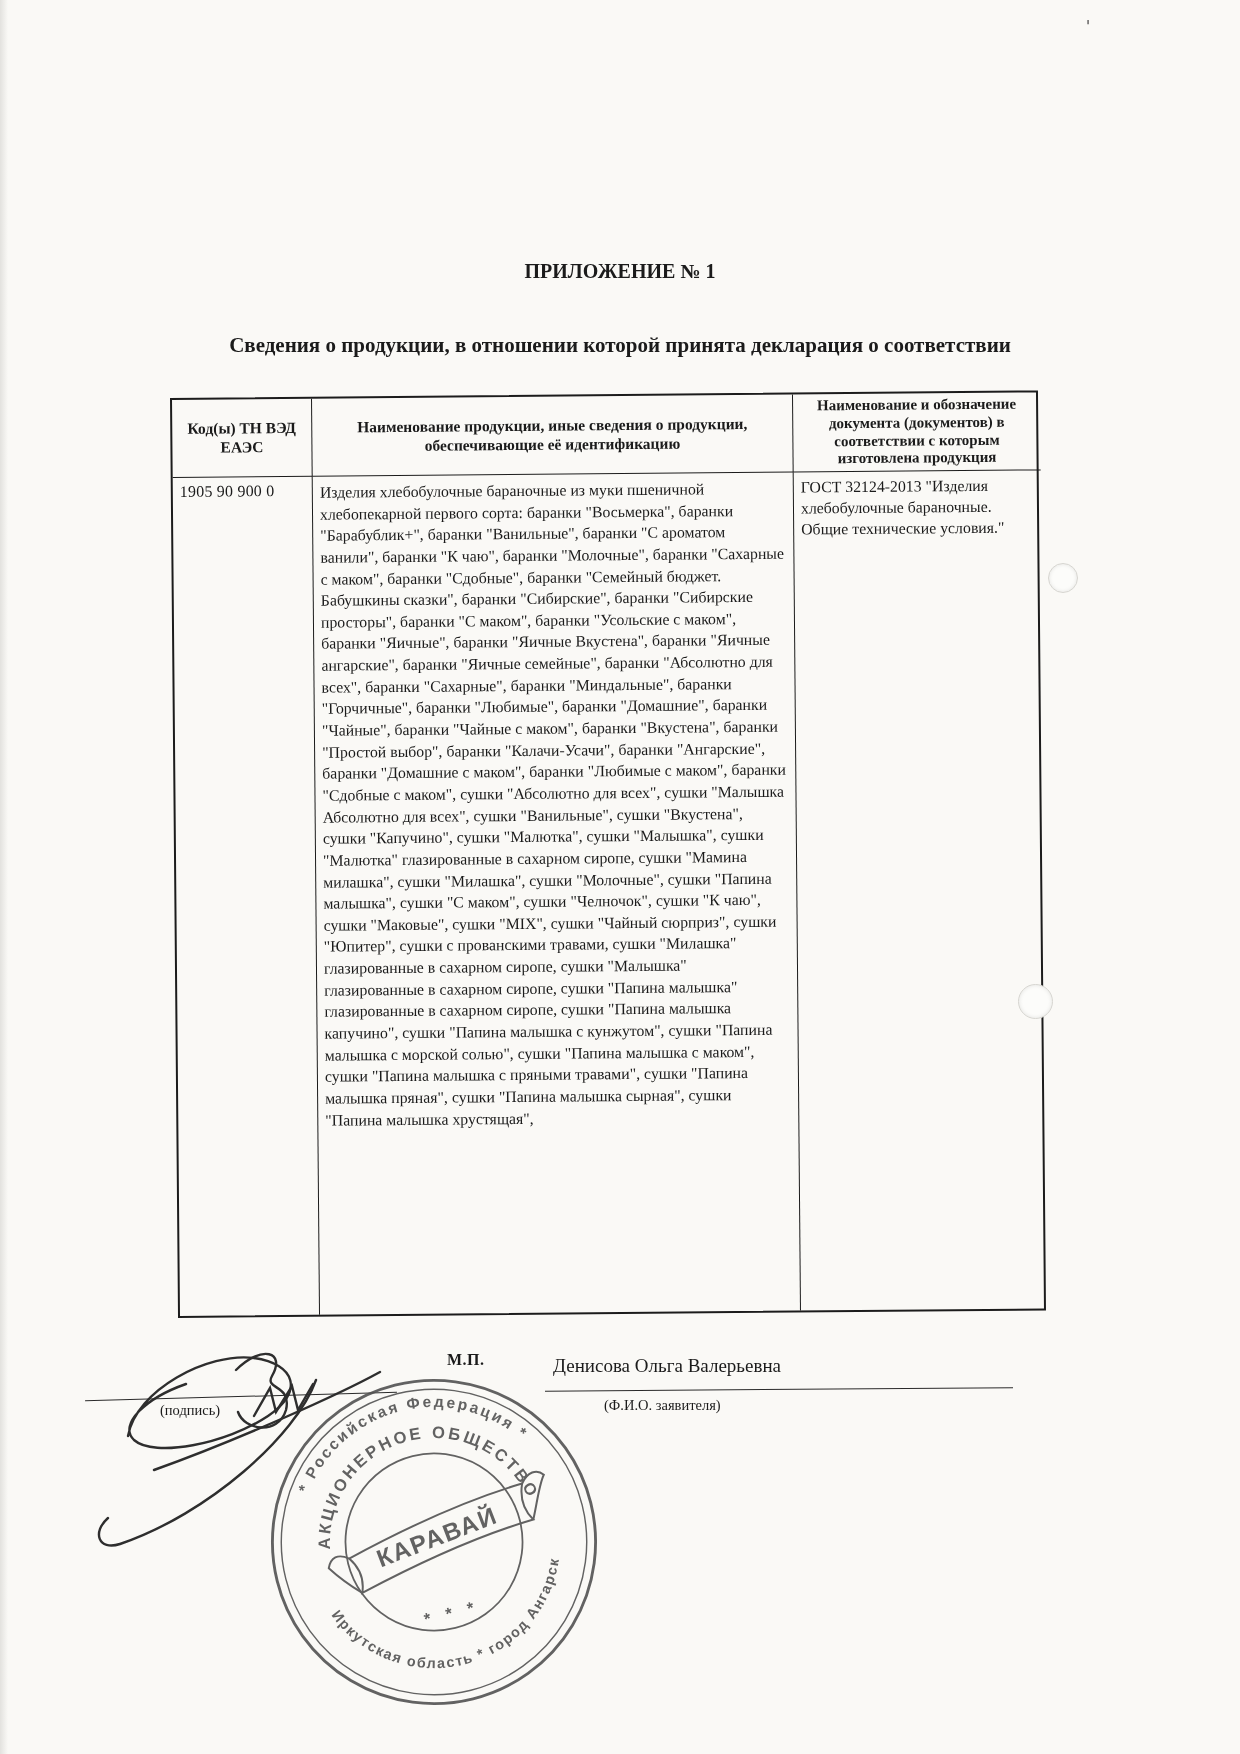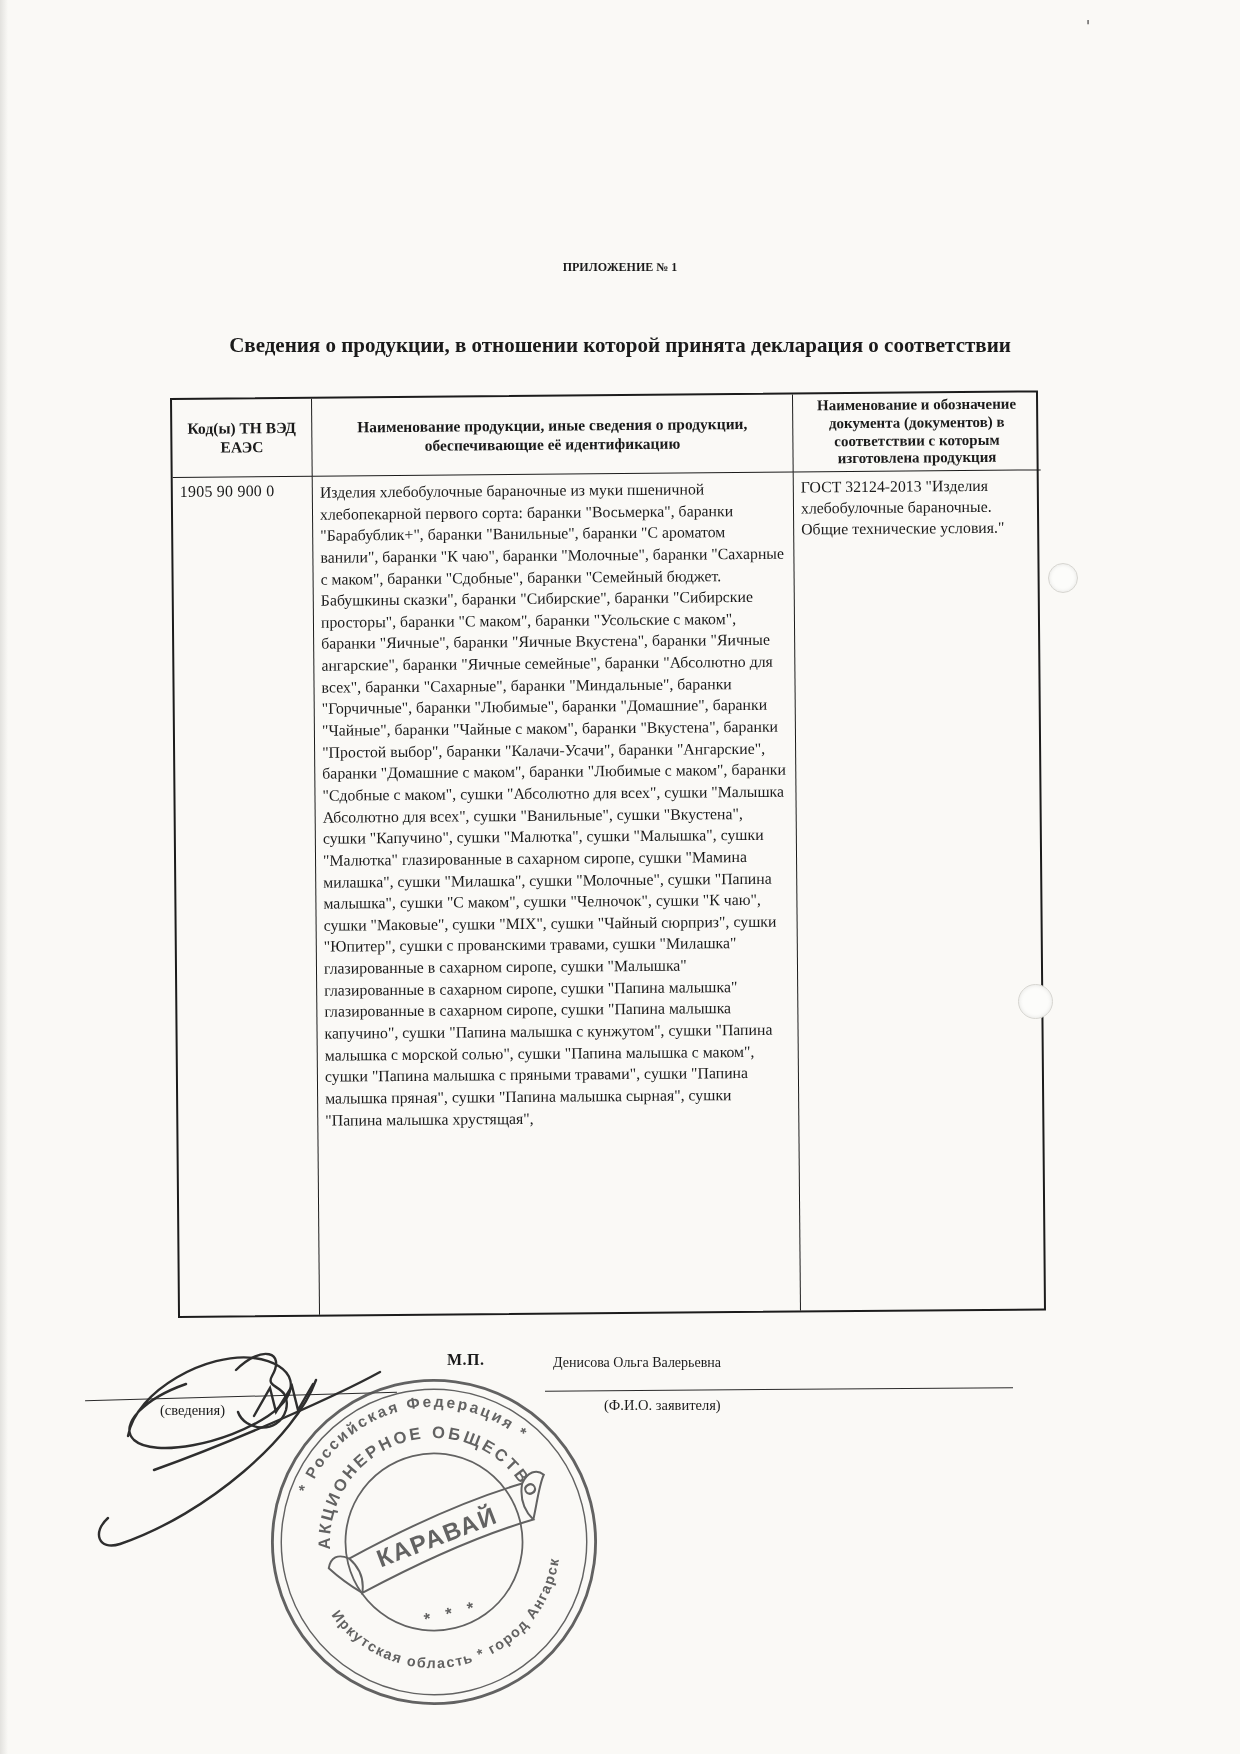--- a/index.html
+++ b/index.html
@@ -4,21 +4,21 @@
 <style>
   html,body { margin:0; padding:0; background:#e8e8e6; }
   .page {
     position:relative; width:1240px; height:1754px; margin:0 auto;
     background:#faf9f6; overflow:hidden;
     font-family:"Liberation Serif", serif; color:#1b1b1b;
   }
   
   .hdr { position:absolute; left:0; width:100%; text-align:center; font-weight:bold; }
   .title   { top:206px; font-size:22px; letter-spacing:.4px; }
-  .appendix{ top:260px; font-size:12px; }
+  .appendix{ top:260px; font-size:20px; }
   .decl    { top:289px; font-size:19.5px; }
   .subtitle{ top:333px; font-size:21px; }
   
   .table-wrap { position:absolute; left:170px; top:398px; width:868px;
                 transform:rotate(-0.5deg); transform-origin:0 0; }
   .tbl { display:grid; grid-template-columns:140px 481px 247px;
          border:2px solid #1c1c1c; background:transparent; }
   .cell { border-right:1.6px solid #1c1c1c; padding:3px 7px; box-sizing:border-box; }
   .cell.last { border-right:none; }
   .th { border-bottom:1.6px solid #1c1c1c; display:flex; align-items:center; justify-content:center;
@@ -28,21 +28,21 @@
   .td-code { font-size:16px; padding-top:5px; letter-spacing:.2px; }
   .td-product { font-size:15.8px; line-height:1.37; padding-top:5px; text-align:left; }
   .td-doc { font-size:15.8px; line-height:1.32; padding-top:5px; }
   
   .abs { position:absolute; }
   .sig-svg { left:58px; top:1318px; width:330px; height:245px; }
   .sig-line { left:85px; top:1396px; width:312px; height:0;
               border-top:1.6px solid #2a2a2a; transform:rotate(-1.6deg); }
   .sig-label { left:160px; top:1402px; font-size:14.5px; }
   .mp { left:447px; top:1351px; font-size:16px; font-weight:bold; letter-spacing:.5px; }
-  .applicant { left:553px; top:1355px; font-size:14px; }
+  .applicant { left:553px; top:1355px; font-size:19px; }
   .fio-line { left:545px; top:1389px; width:468px; height:0;
               border-top:1.4px solid #2a2a2a; transform:rotate(-0.4deg); }
   .fio-label { left:604px; top:1397px; font-size:14.5px; }
   
   .stamp-svg { left:268px; top:1372px; width:332px; height:340px; opacity:.88; }
   .stamp-svg text { font-family:"Liberation Sans", sans-serif; }
   
   .hole { border-radius:50%; background:#fcfcfa; border:1.5px solid #d6d5d0;
           box-shadow:inset 0 0 4px rgba(0,0,0,.10); }
   .hole-1 { left:1048px; top:563px; width:28px; height:28px; }
@@ -72,21 +72,21 @@
   </div>
 
   <svg class="abs sig-svg" viewBox="0 0 330 245" fill="none" stroke="#2e2e2e" stroke-width="2.4" stroke-linecap="round">
     <path d="M 70,118 C 78,72 150,34 196,40 C 238,46 246,74 210,98 C 168,126 96,140 76,122 C 60,106 88,80 128,66"></path>
     <path d="M 178,52 C 204,26 228,34 214,58 C 206,72 234,66 228,92 C 220,118 186,112 180,94"></path>
     <path d="M 196,98 L 212,70 L 218,94 L 234,68 L 240,92 L 255,66"></path>
     <path d="M 258,62 C 238,118 150,196 62,226 C 40,233 34,214 50,200"></path>
     <path d="M 96,152 C 180,122 282,76 322,54"></path>
   </svg>
   <div class="abs sig-line"></div>
-  <div class="abs sig-label">(сведения)</div>
+  <div class="abs sig-label">(подпись)</div>
 
   <div class="abs mp">М.П.</div>
 
   <div class="abs applicant">Денисова Ольга Валерьевна</div>
   <div class="abs fio-line"></div>
   <div class="abs fio-label">(Ф.И.О. заявителя)</div>
 
   <svg class="abs stamp-svg" viewBox="0 0 300 300">
     <g transform="rotate(-14 150 150)" stroke="#4e4e4e" fill="none">
       <circle cx="150" cy="150" r="146" stroke-width="2.6"></circle>

